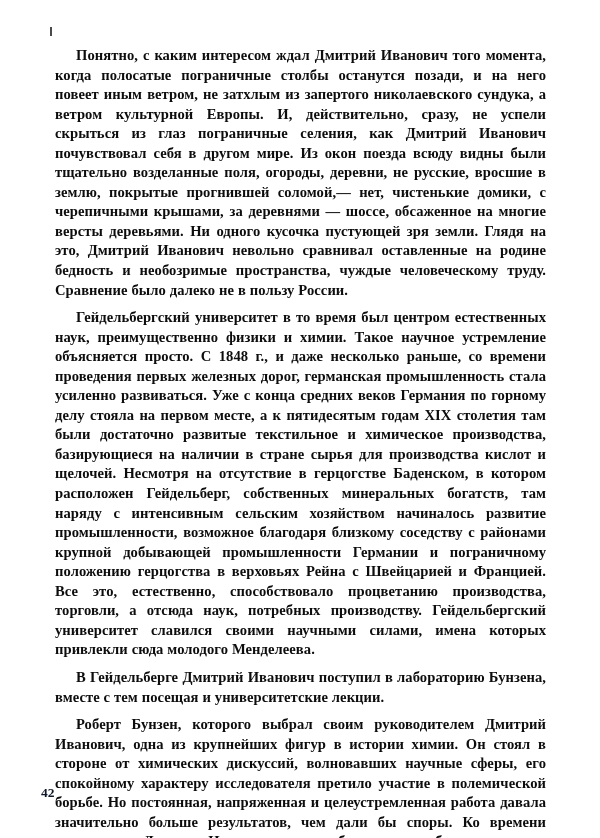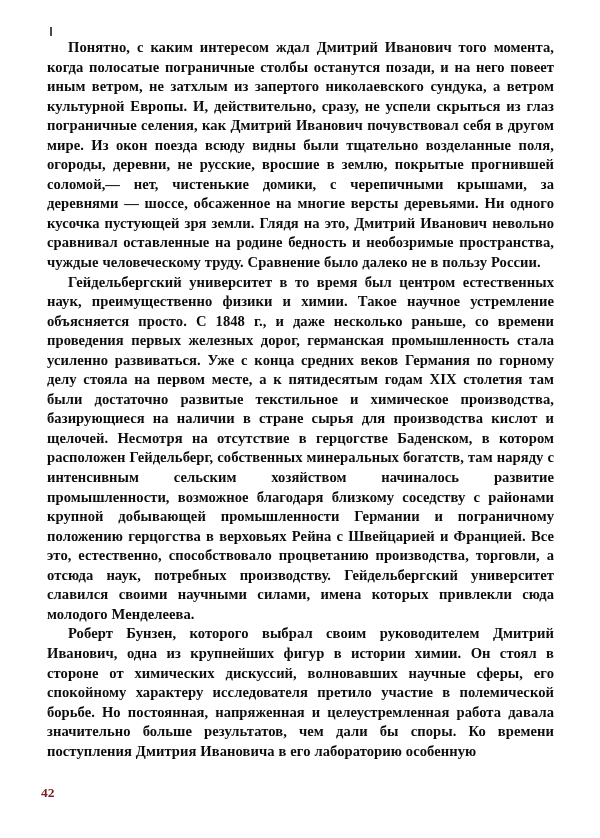--- a/index.html
+++ b/index.html
@@ -20,21 +20,21 @@
     overflow: hidden;
     box-sizing: border-box;
   }
   .text-block {
     position: absolute;
     left: 47px;
     top: 38px;
     width: 507px;
   }
   p.para {
-    margin: 0;
+    margin: 8px;
     padding: 0;
     text-align: justify;
     text-indent: 21px;
     font-size: 14.6px;
     line-height: 19.55px;
     letter-spacing: 0.06px;
     word-spacing: 0.2px;
     font-weight: 600;
     color: #0d0d0d;
     
@@ -47,21 +47,21 @@
   p.para.full {
     text-align: justify;
   }
   .page-number {
     position: absolute;
     left: 41px;
     top: 786px;
     font-size: 13.5px;
     font-weight: 700;
     line-height: 1;
-    color: #7f1d1d;
+    color: #0f172a;
     font-family: "Liberation Serif", "DejaVu Serif", serif;
   }
   
   .scan-speck {
     position: absolute;
     left: 50px;
     top: 27px;
     width: 2px;
     height: 9px;
     background: #2a2a2a;
@@ -71,18 +71,19 @@
 </head>
 <body>
 
 <div class="page">
 
   <div class="scan-speck"></div>
 
   <div class="text-block">
     <p class="para full">Понятно, с каким интересом ждал Дмитрий Иванович того момента, когда полосатые пограничные столбы останутся позади, и на него повеет иным ветром, не затхлым из запертого николаевского сундука, а ветром культурной Европы. И, действительно, сразу, не успели скрыться из глаз пограничные селения, как Дмитрий Иванович почувствовал себя в другом мире. Из окон поезда всюду видны были тщательно возделанные поля, огороды, деревни, не русские, вросшие в землю, покрытые прогнившей соломой,— нет, чистенькие домики, с черепичными крышами, за деревнями — шоссе, обсаженное на многие версты деревьями. Ни одного кусочка пустующей зря земли. Глядя на это, Дмитрий Иванович невольно сравнивал оставленные на родине бедность и необозримые пространства, чуждые человеческому труду. Сравнение было далеко не в пользу России.</p>
     <p class="para full">Гейдельбергский университет в то время был центром естественных наук, преимущественно физики и химии. Такое научное устремление объясняется просто. С 1848 г., и даже несколько раньше, со времени проведения первых железных дорог, германская промышленность стала усиленно развиваться. Уже с конца средних веков Германия по горному делу стояла на первом месте, а к пятидесятым годам XIX столетия там были достаточно развитые текстильное и химическое производства, базирующиеся на наличии в стране сырья для производства кислот и щелочей. Несмотря на отсутствие в герцогстве Баденском, в котором расположен Гейдельберг, собственных минеральных богатств, там наряду с интенсивным сельским хозяйством начиналось развитие промышленности, возможное благодаря близкому соседству с районами крупной добывающей промышленности Германии и пограничному положению герцогства в верховьях Рейна с Швейцарией и Францией. Все это, естественно, способствовало процветанию производства, торговли, а отсюда наук, потребных производству. Гейдельбергский университет славился своими научными силами, имена которых привлекли сюда молодого Менделеева.</p>
+    <p class="para full">В Гейдельберге Дмитрий Иванович поступил в лабораторию Бунзена, вместе с тем посещая и университетские лекции.</p>
     <p class="para full">Роберт Бунзен, которого выбрал своим руководителем Дмитрий Иванович, одна из крупнейших фигур в истории химии. Он стоял в стороне от химических дискуссий, волновавших научные сферы, его спокойному характеру исследователя претило участие в полемической борьбе. Но постоянная, напряженная и целеустремленная работа давала значительно больше результатов, чем дали бы споры. Ко времени поступления Дмитрия Ивановича в его лабораторию особенную</p>
   </div>
 
   <div class="page-number">42</div>
 
 </div>
 
 </body></html>

